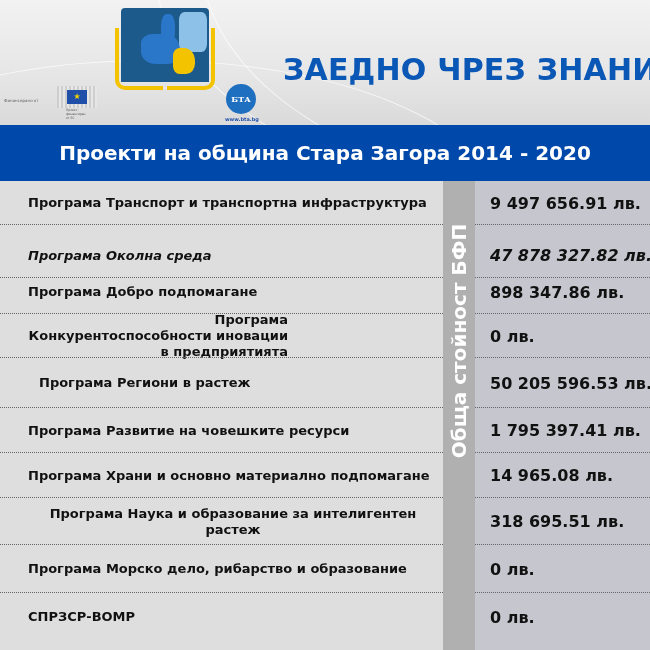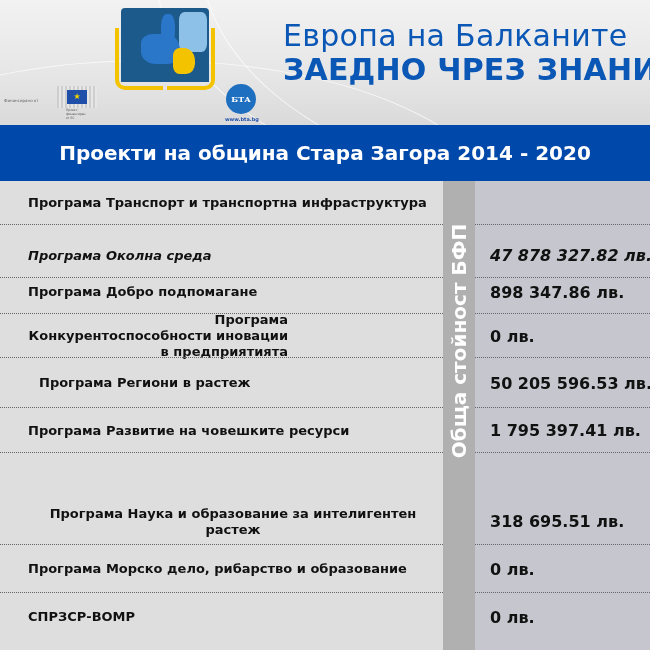--- a/index.html
+++ b/index.html
@@ -84,36 +84,36 @@
   <div class="funding">Финансирано от</div>
   <div class="ec-logo">
     <div class="bldg"></div>
     <div class="flag">★</div>
     <div class="cap">Проект, финансиран от ЕС</div>
   </div>
 
   <div class="bta">БТА</div>
   <div class="bta-url">www.bta.bg</div>
 
-  <div class="title1">Европа на Балканите</div>
   <div class="title2">ЗАЕДНО ЧРЕЗ ЗНАНИЕ</div>
 </div>
 
 <div class="band">Проекти на община Стара Загора 2014 - 2020</div>
 
 <div class="table">
   <div class="col-names"></div>
   <div class="col-divider"></div>
   <div class="col-values"></div>
   <div class="vert-label">
     <span>Обща стойност БФП</span>
   </div>
 
   <div class="row" style="top:0;height:44px;">
     <div class="name" style="height:44px;">Програма Транспорт и транспортна инфраструктура</div>
+    <div class="val" style="height:44px;">9 497 656.91 лв.</div>
     <div class="sep-l"></div>
       <div class="sep-r"></div>
   </div>
   <div class="row" style="top:52px;height:45px;font-style:italic;">
     <div class="name" style="height:45px;">Програма Околна среда</div>
     <div class="val" style="height:45px;">47 878 327.82 лв.</div>
     <div class="sep-l"></div>
       <div class="sep-r"></div>
   </div>
   <div class="row" style="top:89px;height:44px;">
@@ -133,20 +133,26 @@
     <div class="val" style="height:50px;">50 205 596.53 лв.</div>
     <div class="sep-l"></div>
       <div class="sep-r"></div>
   </div>
   <div class="row" style="top:227px;height:45px;text-decoration:underline;">
     <div class="name" style="height:45px;">Програма Развитие на човешките ресурси</div>
     <div class="val" style="height:45px;">1 795 397.41 лв.</div>
     <div class="sep-l"></div>
       <div class="sep-r"></div>
   </div>
+  <div class="row" style="top:272px;height:45px;">
+    <div class="name" style="height:45px;">Програма Храни и основно материално подпомагане</div>
+    <div class="val" style="height:45px;">14 965.08 лв.</div>
+    <div class="sep-l"></div>
+      <div class="sep-r"></div>
+  </div>
   <div class="row" style="top:317px;height:47px;text-align:center;">
     <div class="name" style="height:47px;">Програма Наука и образование за интелигентен растеж</div>
     <div class="val" style="height:47px;">318 695.51 лв.</div>
     <div class="sep-l"></div>
       <div class="sep-r"></div>
   </div>
   <div class="row" style="top:364px;height:48px;">
     <div class="name" style="height:48px;">Програма Морско дело, рибарство и образование</div>
     <div class="val" style="height:48px;">0 лв.</div>
     <div class="sep-l"></div>

